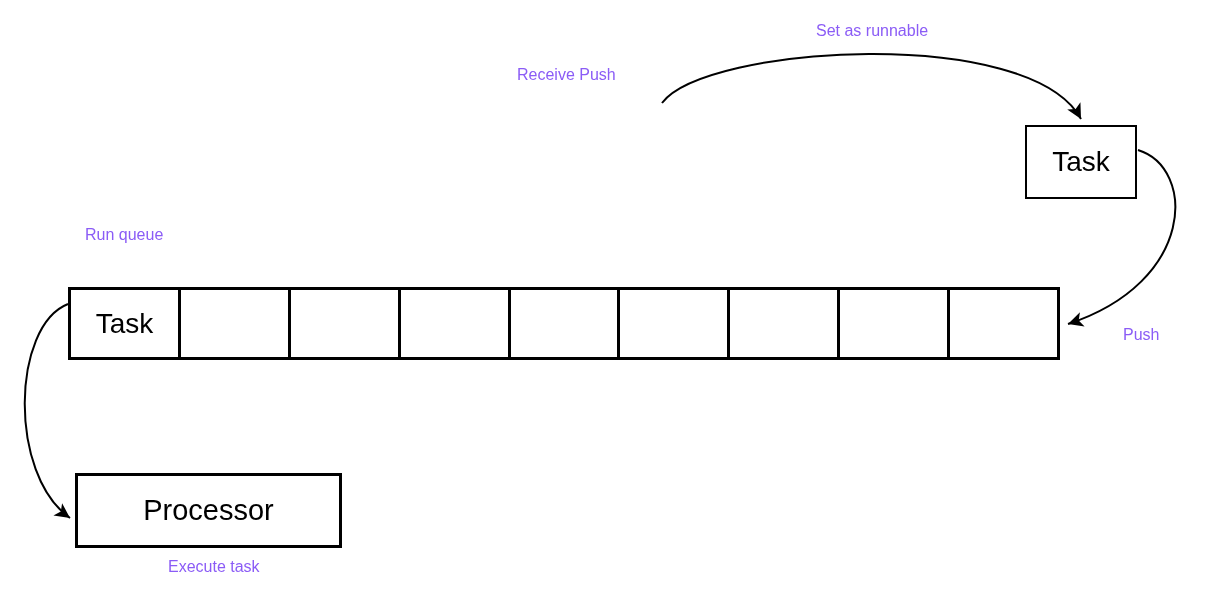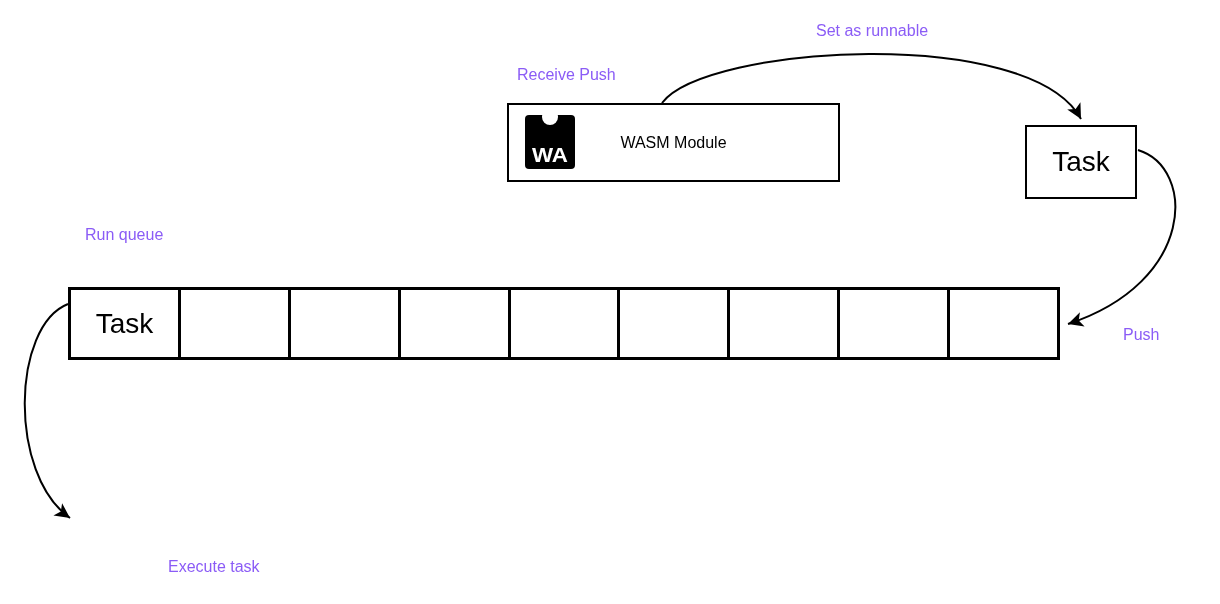--- a/index.html
+++ b/index.html
@@ -104,39 +104,34 @@
     <path d="M 1138,150 C 1196,168 1196,282 1068,324" fill="none" stroke="#000000" stroke-width="2" marker-end="url(#arrowhead)"></path>
     <path d="M 68,304 C 12,326 8,474 70,518" fill="none" stroke="#000000" stroke-width="2" marker-end="url(#arrowhead)"></path>
   </svg>
 
   <div class="label label-receive">Receive Push</div>
   <div class="label label-runnable">Set as runnable</div>
   <div class="label label-runqueue">Run queue</div>
   <div class="label label-push">Push</div>
   <div class="label label-execute">Execute task</div>
 
-  <div class="box box-wasm">
-    <svg class="wasm-logo" viewBox="0 0 50 54" xmlns="http://www.w3.org/2000/svg">
-      <rect x="0" y="0" width="50" height="54" rx="4" fill="#000000"></rect>
-      <circle cx="25" cy="2" r="8" fill="#ffffff"></circle>
-      <text x="25" y="47" text-anchor="middle" font-family="Liberation Sans, sans-serif" font-size="21" font-weight="700" fill="#ffffff" textLength="36" lengthAdjust="spacingAndGlyphs">WA</text>
-    </svg>
-    <span>WASM Module</span>
-  </div>
 
   <div class="box box-task">
     <span>Task</span>
   </div>
 
   <div class="queue">
     <div class="queue-cell">Task</div>
     <div class="queue-cell"></div>
     <div class="queue-cell"></div>
     <div class="queue-cell"></div>
     <div class="queue-cell"></div>
     <div class="queue-cell"></div>
     <div class="queue-cell"></div>
     <div class="queue-cell"></div>
     <div class="queue-cell"></div>
   </div>
 
+  <div class="box box-processor">
+    <span>Processor</span>
+  </div>
 
 </div>
 
 </body></html>

